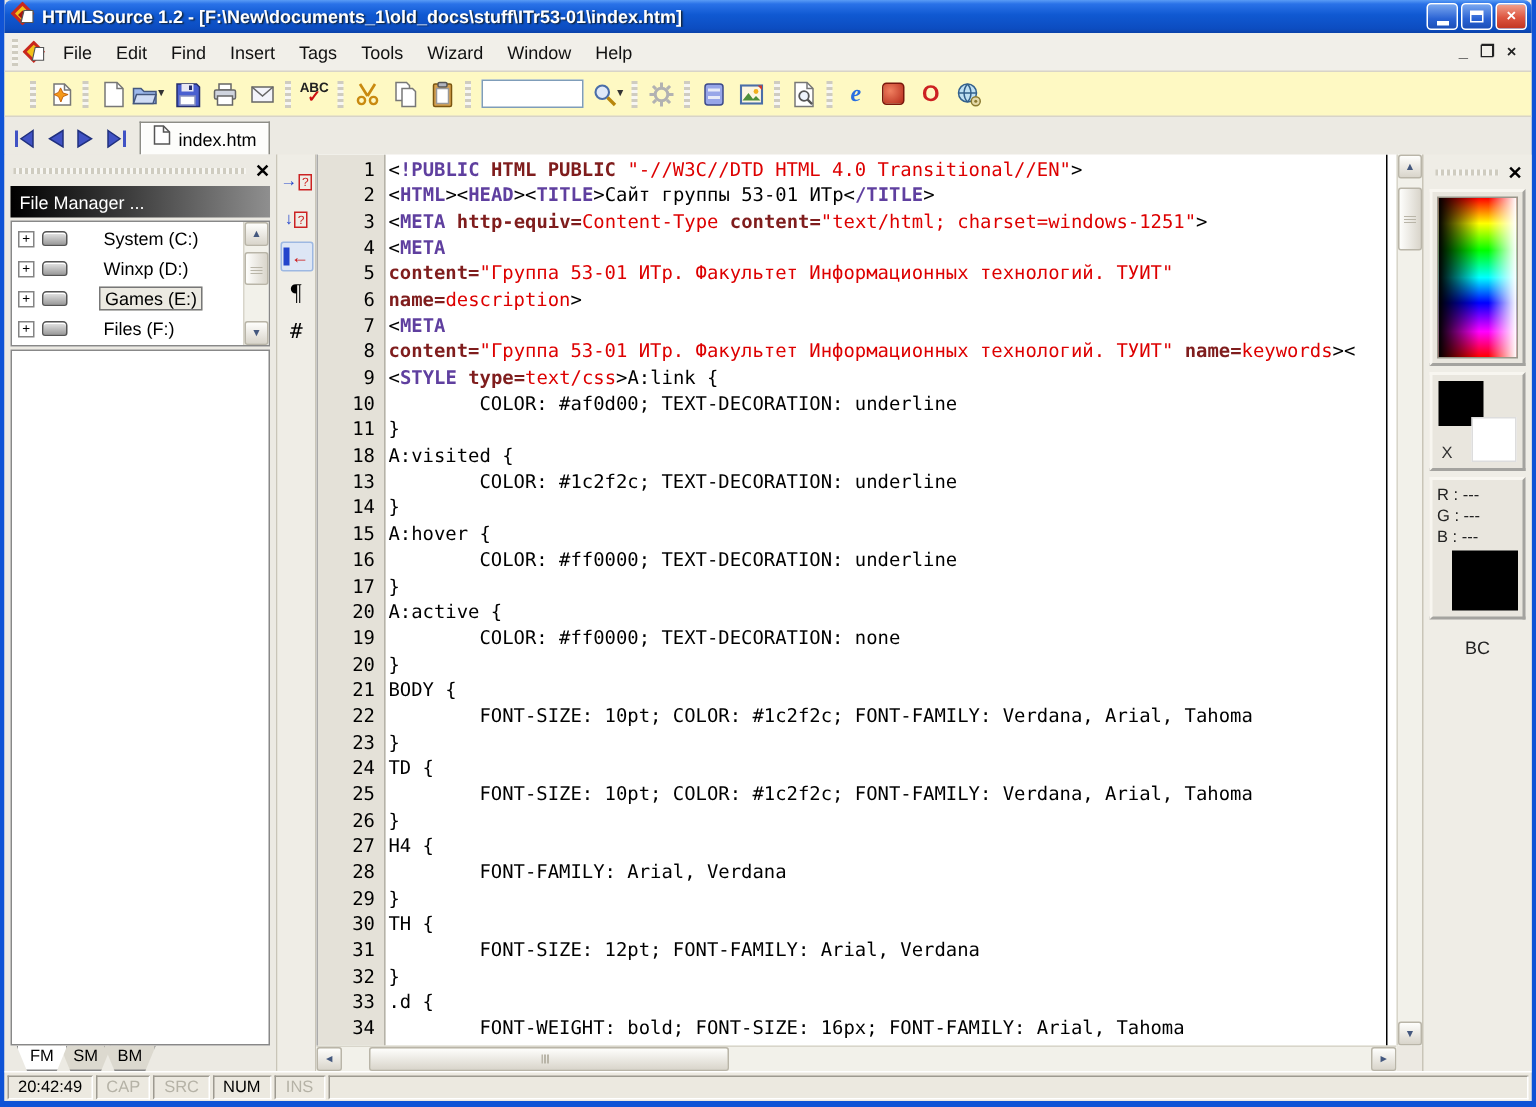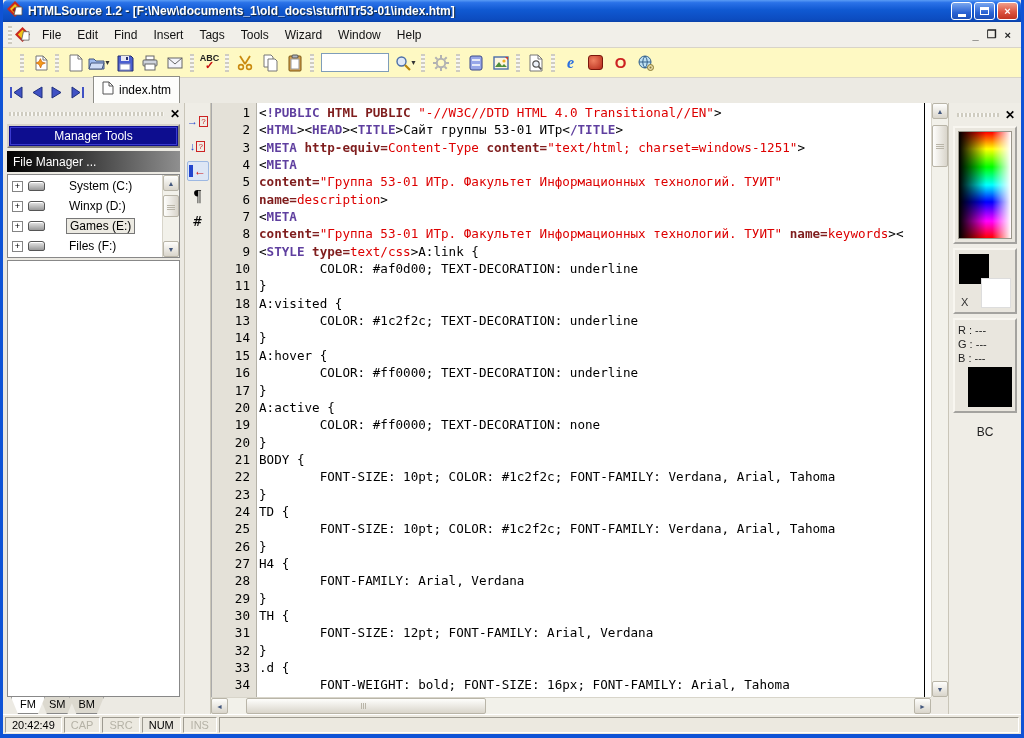--- a/index.html
+++ b/index.html
@@ -41,21 +41,21 @@
     font-size:11px; padding:0 3px; }
   .txt-icon { font-size:9px; font-weight:bold; color:#222; line-height:1; text-align:center; }
   .txt-icon .chk { color:#cc1111; font-size:11px; display:block; margin-top:-3px; }
   .ie-e { color:#2a6fe0; font-size:16px; font-weight:bold; font-style:italic; font-family:"Liberation Serif",serif; }
   .opera-o { color:#cc2222; font-size:15px; font-weight:bold; }
   .moz-badge { width:15px; height:15px; border-radius:3px; background:radial-gradient(circle at 35% 35%,#f08060,#b52a1a); border:1px solid #7a170c; }
   
   .tabbar { height:25px; flex:0 0 25px; display:flex; align-items:flex-end; background:#eceae3; padding-left:4px; }
   .nav-btn { width:20px; height:18px; display:flex; align-items:center; justify-content:center; margin-bottom:2px; }
   .nav-btn svg { width:16px; height:13px; }
-  .doc-tab { height:27px; min-width:86px; margin-left:6px; background:#fdfdfb;
+  .doc-tab { height:22px; min-width:86px; margin-left:6px; background:#fdfdfb;
     border:1px solid #8d8d86; border-bottom:none; box-shadow:inset 1px 1px 0 #fff;
     display:flex; align-items:center; padding:0 8px; gap:5px; }
   .doc-tab .tab-label { font-size:12px; color:#000; }
   
   .main { flex:1; display:flex; min-height:0; background:#eceae3; }
   
   .sidebar { flex:0 0 182px; display:flex; flex-direction:column; border-right:1px solid #c9c5b8; padding:4px 2px 0 2px; }
   .side-top { height:14px; display:flex; align-items:center; }
   .grip-h { flex:1; height:4px; margin:0 4px;
     background:repeating-linear-gradient(90deg,#cfccc0 0 2px,#f7f6f2 2px 4px); }
@@ -417,21 +417,20 @@
     </span>
   </div>
 
   <div class="main">
 
     <div class="sidebar">
       <div class="side-top">
         <span class="grip-h"></span>
         <span class="close-x">✕</span>
       </div>
-      <div class="mtools-btn">Manager Tools</div>
       <div class="fm-header">File Manager ...</div>
       <div class="tree-box">
         <div class="tree-rows" id="drive-rows">
             <div class="tree-row">
               <span class="expander">+</span>
               <span class="drive-ic"></span>
               <span class="tree-label">System (C:)</span>
             </div>
             <div class="tree-row">
               <span class="expander">+</span>

